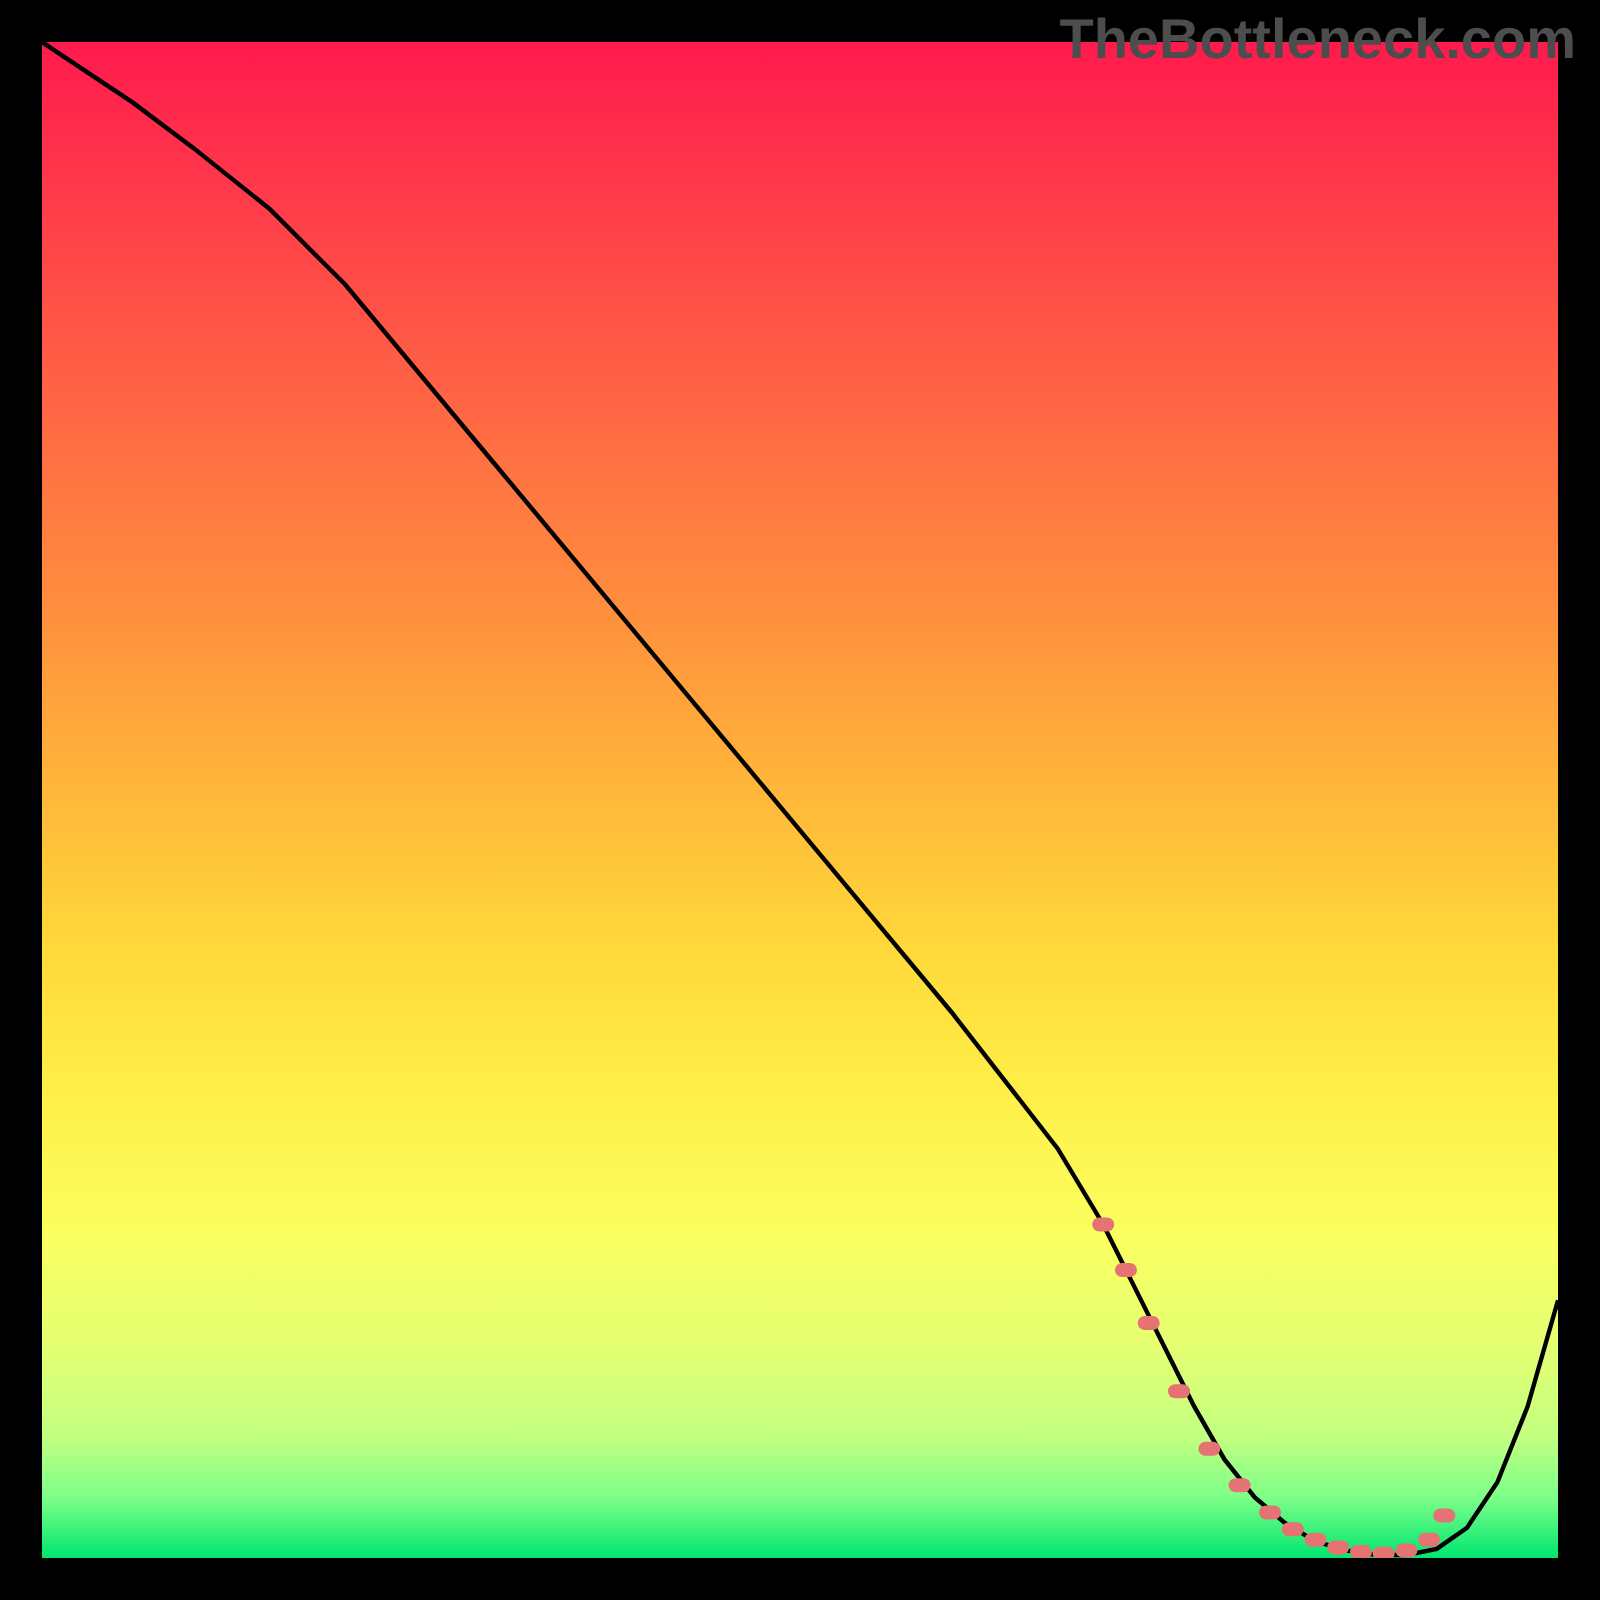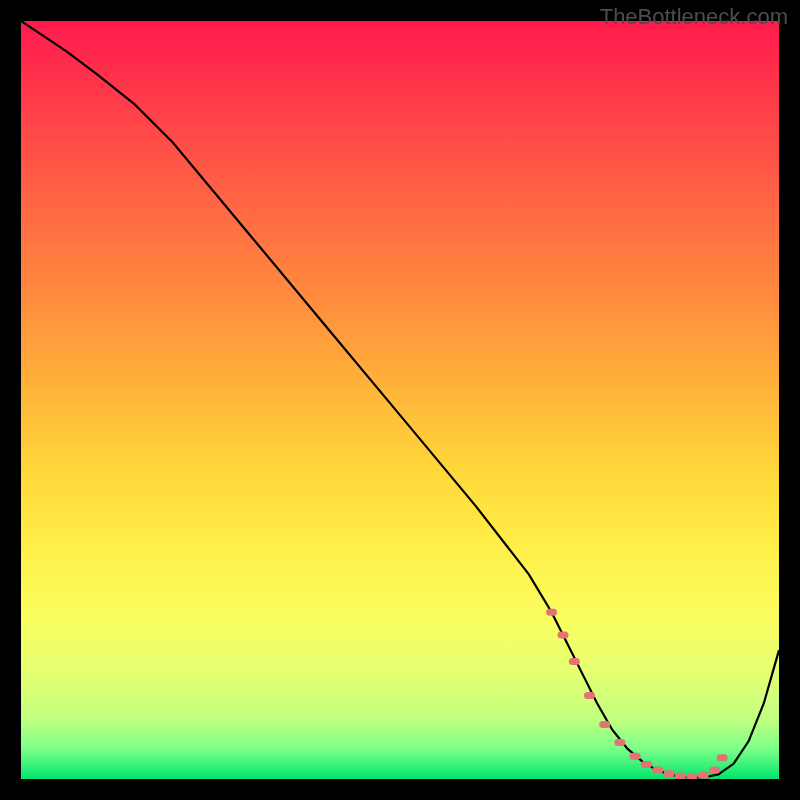--- a/index.html
+++ b/index.html
@@ -9,22 +9,22 @@
     background: #000;
     position: relative;
     font-family: Arial, Helvetica, sans-serif;
     overflow: hidden;
   }
   .watermark {
     position: absolute;
     top: 4px;
     right: 12px;
     color: #4d4d4d;
-    font-size: 22px;
-    font-weight: 400;
+    font-size: 28px;
+    font-weight: 700;
     z-index: 5;
   }
   .plot {
     position: absolute;
     left: 21px;
     top: 21px;
     width: 758px;
     height: 758px;
   }
   .gradient-bg {

